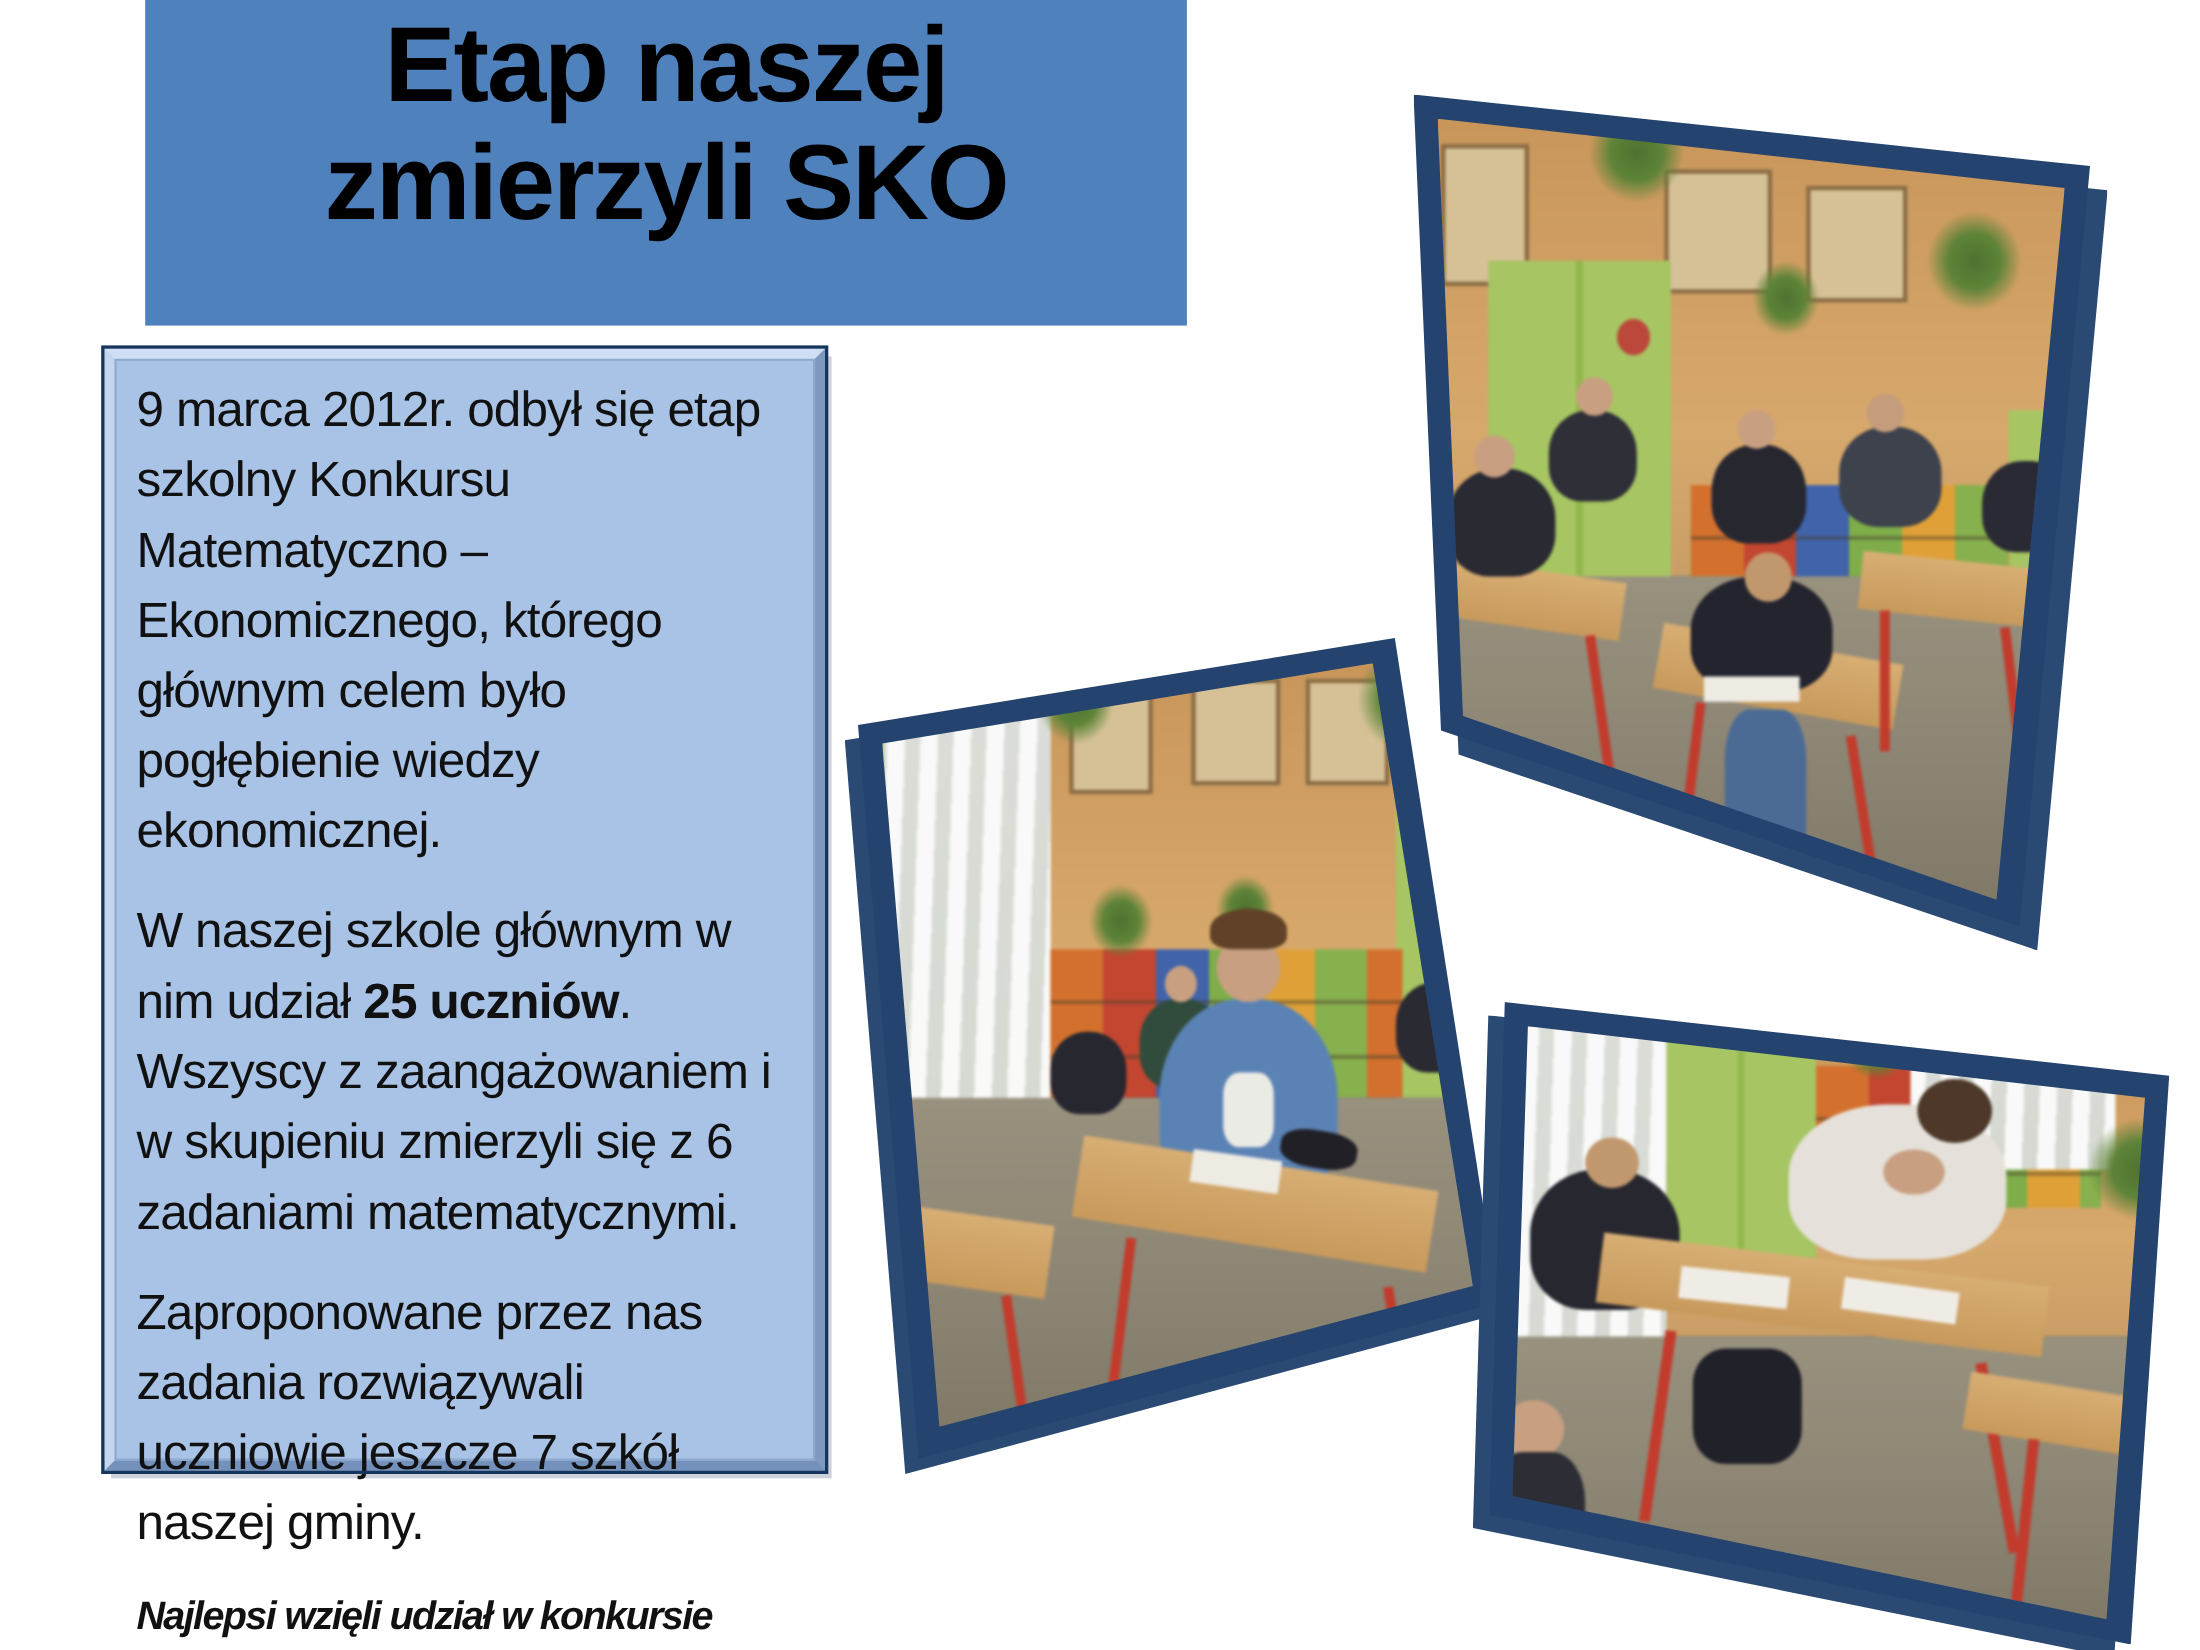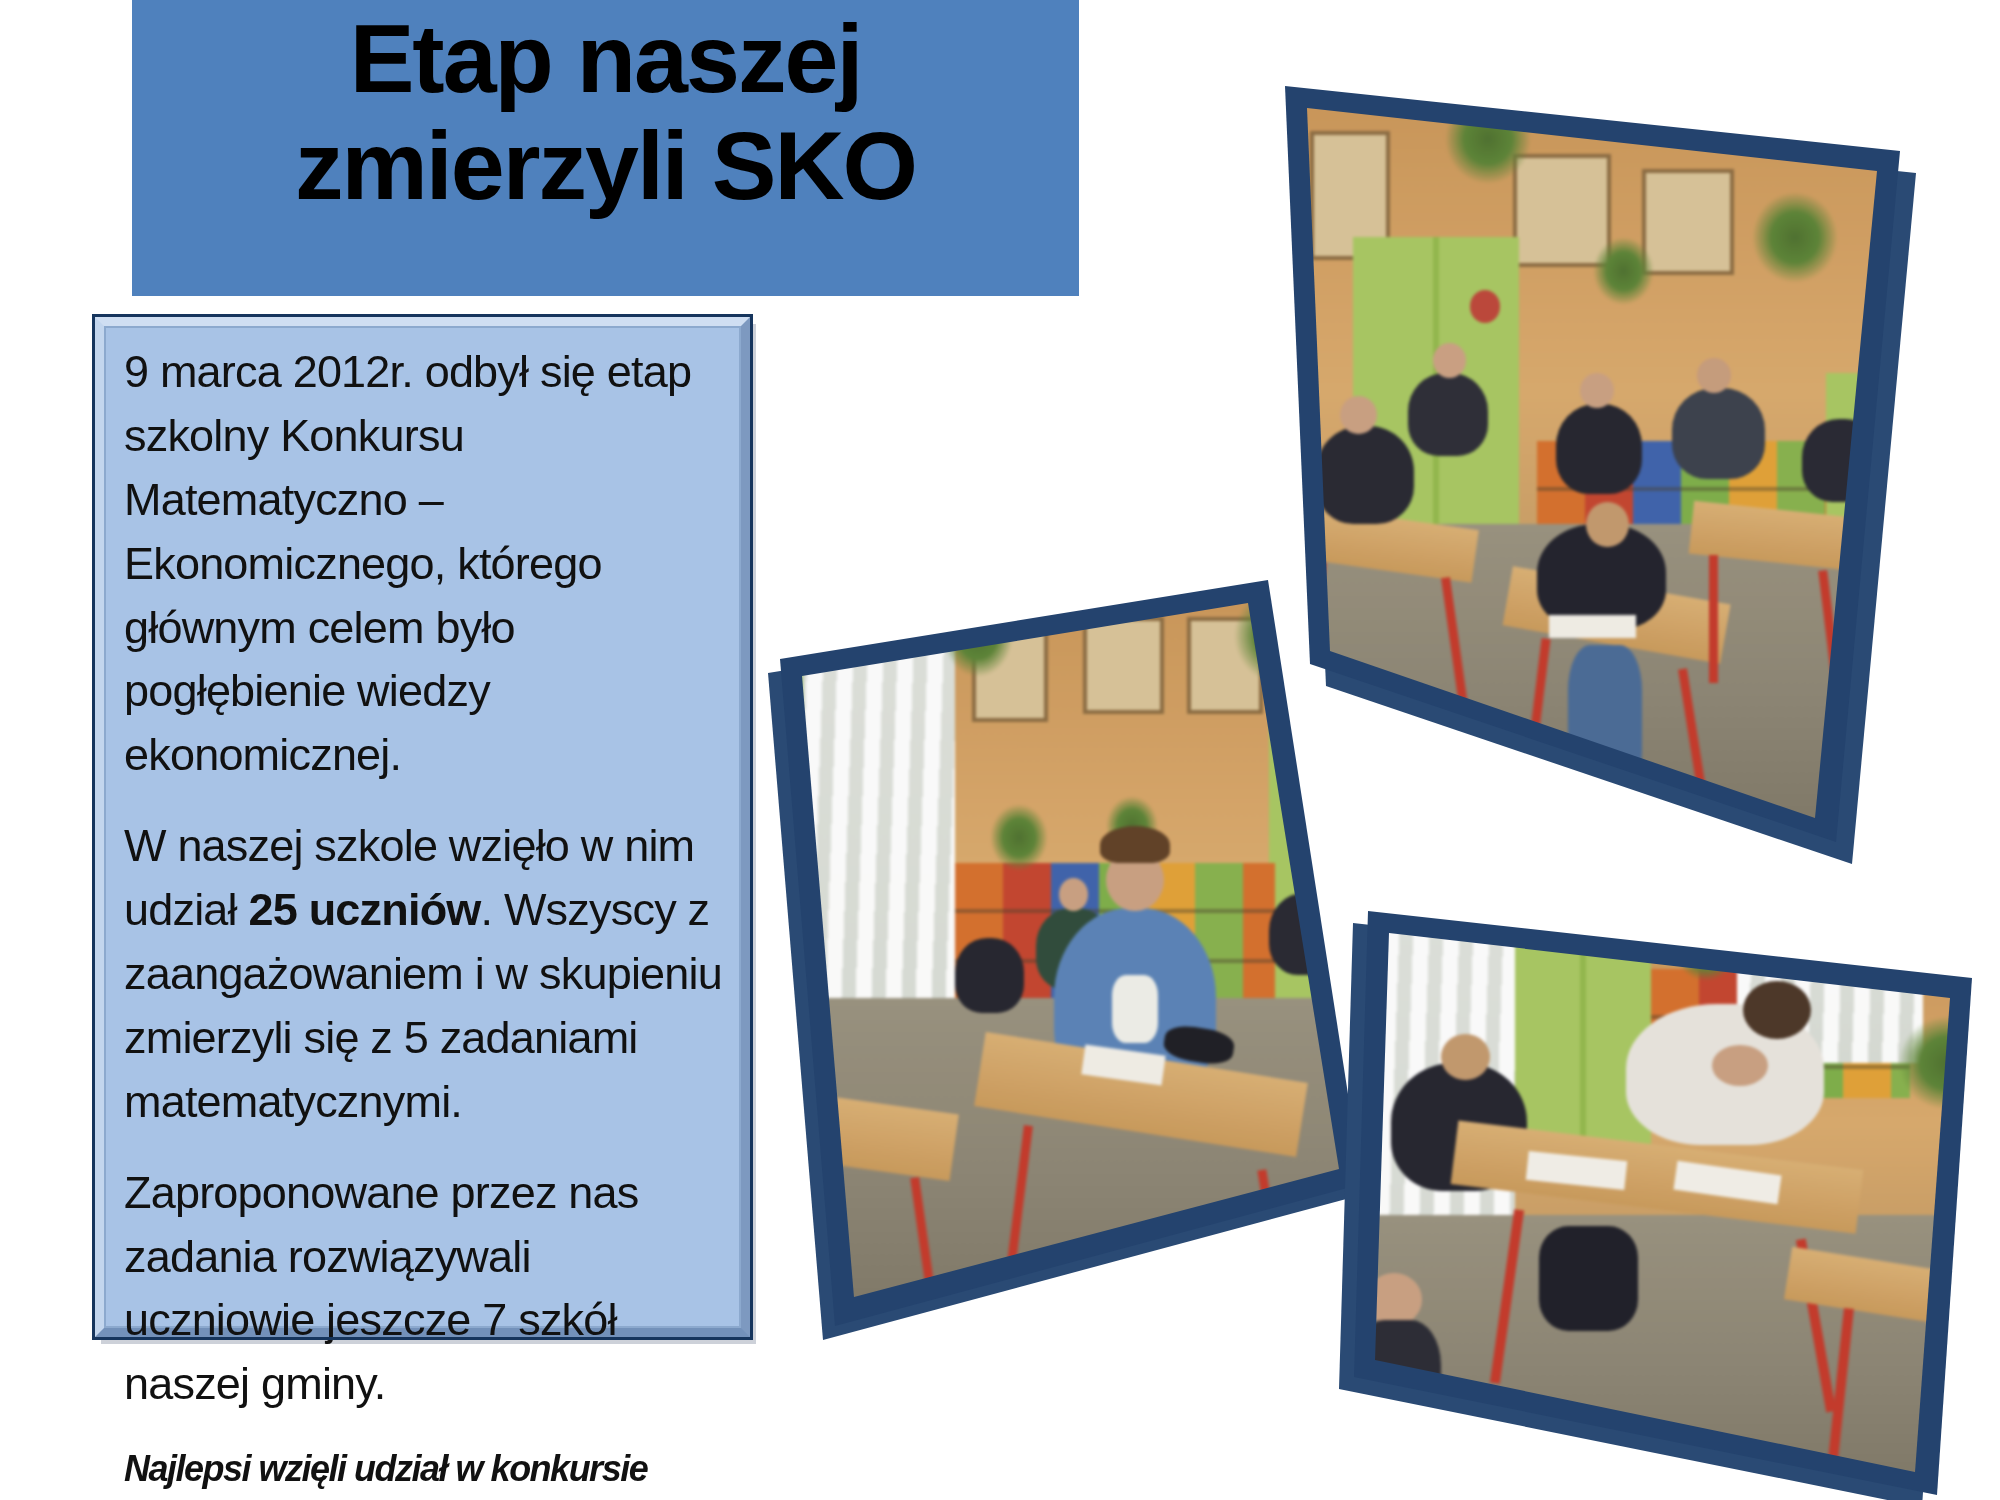--- a/index.html
+++ b/index.html
@@ -92,21 +92,21 @@
 </head>
 <body>
 
 <header class="title-box">
   <div class="title-line first">Etap naszej</div>
   <div class="title-line">zmierzyli SKO</div>
 </header>
 
 <section class="text-box" id="body-text">
     <div class="para"><span>9 marca 2012r. odbył się etap szkolny Konkursu Matematyczno – Ekonomicznego, którego głównym celem było pogłębienie wiedzy ekonomicznej.</span></div>
-    <div class="para"><span>W naszej szkole wzięło w nim udział </span><span style="font-weight: bold;">25 uczniów</span><span>. Wszyscy z zaangażowaniem i w skupieniu zmierzyli się z 5 zadaniami matematycznymi.</span></div>
+    <div class="para"><span>W naszej szkole głównym w nim udział </span><span style="font-weight: bold;">25 uczniów</span><span>. Wszyscy z zaangażowaniem i w skupieniu zmierzyli się z 6 zadaniami matematycznymi.</span></div>
     <div class="para"><span>Zaproponowane przez nas zadania rozwiązywali uczniowie jeszcze 7 szkół naszej gminy.</span></div>
     <div class="para emphasis"><span style="font-weight: bold; font-style: italic; margin-top: 11px;">Najlepsi wzięli udział w konkursie międzyszkolnym!</span></div>
   </section>
 
 <figure class="photo" id="photo-1">
   <div class="layer shadow"></div>
   <div class="layer frame"></div>
   <div class="scene">
     <div class="blur">
       <div class="abs wall" style="left:0;top:0;width:100%;height:58%;"></div>

